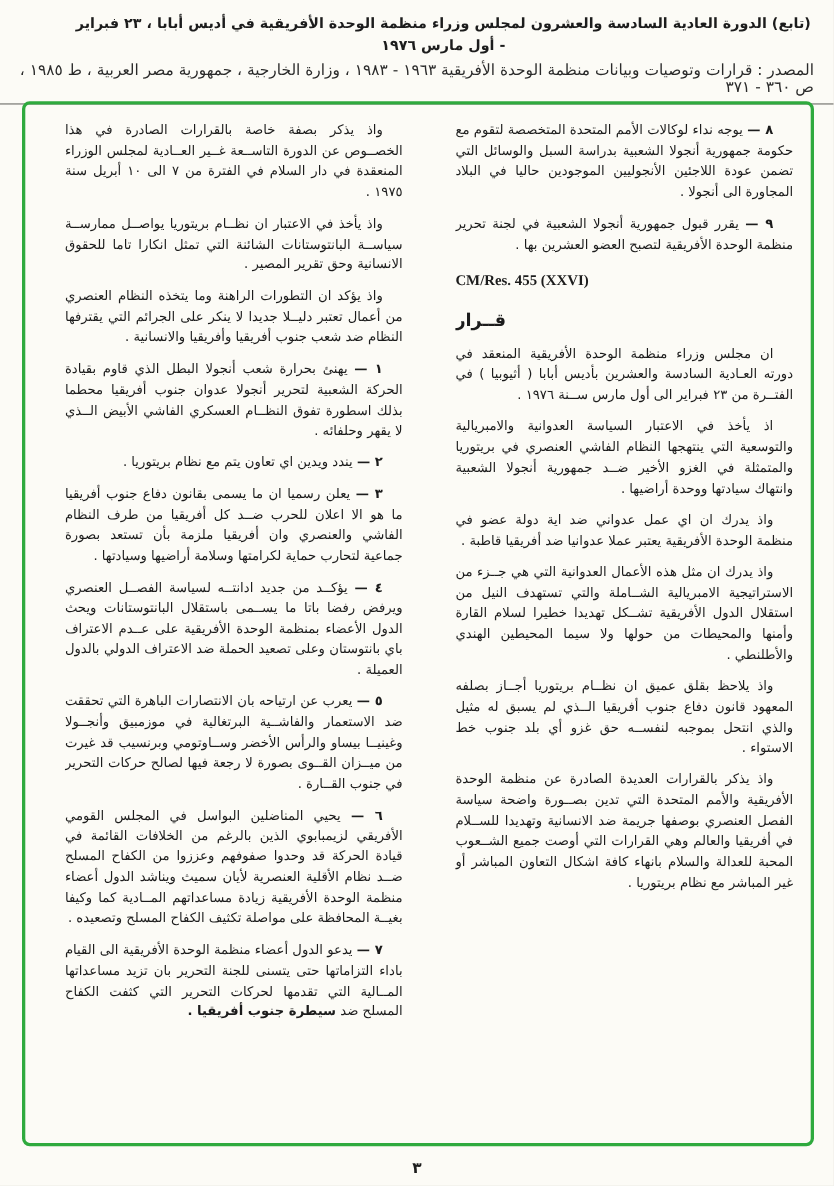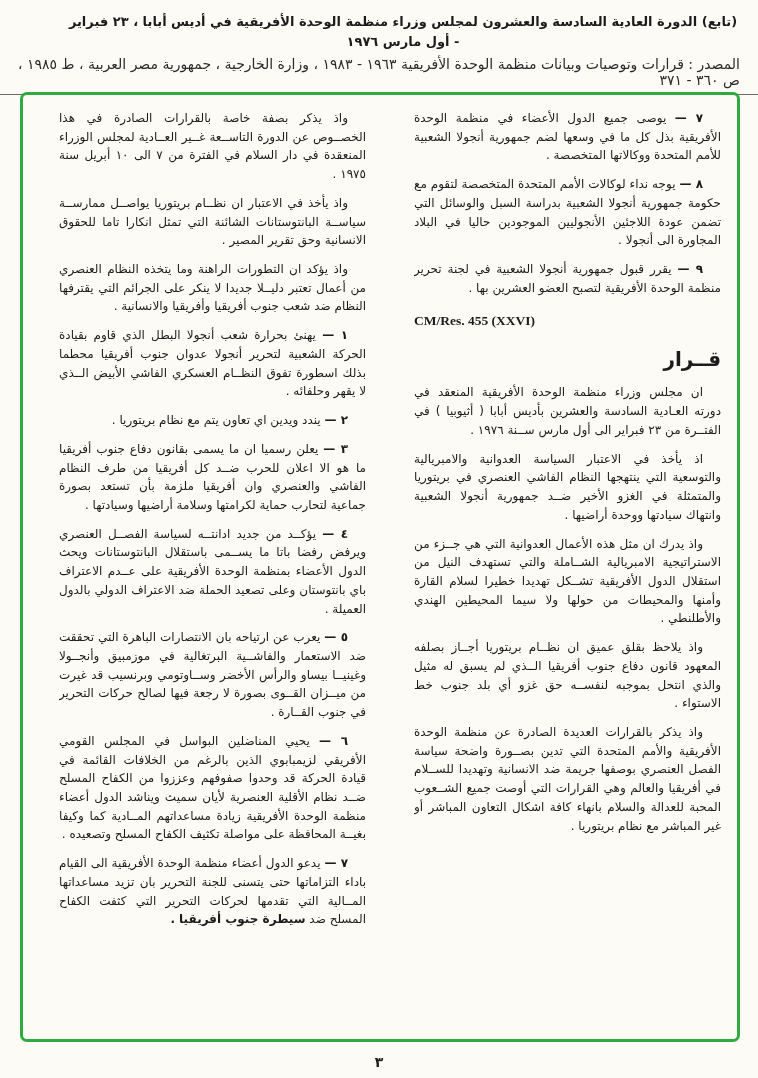--- a/index.html
+++ b/index.html
@@ -63,23 +63,23 @@
   .bold-tail{font-weight:bold;}
   .res-ref{
     direction:ltr;
     text-align:left;
     font-weight:bold;
     font-size:13.5px;
     margin:16px 0 18px 0;
     font-family:"Liberation Serif","DejaVu Serif",serif;
   }
   .res-title{
-    text-align:right;
+    text-align:left;
     font-weight:bold;
-    font-size:20px;
+    font-size:16px;
     margin:6px 0 12px 0;
   }
   .res-subtitle{
     text-align:center;
     font-weight:bold;
     font-size:13px;
     margin:0 0 14px 0;
   }
   .page-number{
     position:absolute;
@@ -97,37 +97,34 @@
   <header class="doc-header">
     <div class="title">(تابع) الدورة العادية السادسة والعشرون لمجلس وزراء منظمة الوحدة الأفريقية في أديس أبابا ، ٢٣ فبراير - أول مارس ١٩٧٦</div>
     <div class="source">المصدر : قرارات وتوصيات وبيانات منظمة الوحدة الأفريقية ١٩٦٣ - ١٩٨٣ ، وزارة الخارجية ، جمهورية مصر العربية ، ط ١٩٨٥ ، ص ٣٦٠ - ٣٧١</div>
   </header>
 
   <div class="green-box">
     <div class="cols">
 
       <div class="col">
         <p>
-          <span class="num">٧ —</span>
-          <span>يوصى جميع الدول الأعضاء في منظمة الوحدة الأفريقية بذل كل ما في وسعها لضم جمهورية أنجولا الشعبية للأمم المتحدة ووكالاتها المتخصصة .</span>
-        </p>
-        <p>
           <span class="num">٨ —</span>
           <span>يوجه نداء لوكالات الأمم المتحدة المتخصصة لتقوم مع حكومة جمهورية أنجولا الشعبية بدراسة السبل والوسائل التي تضمن عودة اللاجئين الأنجوليين الموجودين حاليا في البلاد المجاورة الى أنجولا .</span>
         </p>
         <p>
           <span class="num">٩ —</span>
           <span>يقرر قبول جمهورية أنجولا الشعبية في لجنة تحرير منظمة الوحدة الأفريقية لتصبح العضو العشرين بها .</span>
         </p>
 
         <div class="res-ref">CM/Res. 455 (XXVI)</div>
         <div class="res-title">قــرار</div>
 
         <p>ان مجلس وزراء منظمة الوحدة الأفريقية المنعقد في دورته العـادية السادسة والعشرين بأديس أبابا ( أثيوبيا ) في الفتــرة من ٢٣ فبراير الى أول مارس ســنة ١٩٧٦ .</p>
         <p>اذ يأخذ في الاعتبار السياسة العدوانية والامبريالية والتوسعية التي ينتهجها النظام الفاشي العنصري في بريتوريا والمتمثلة في الغزو الأخير ضــد جمهورية أنجولا الشعبية وانتهاك سيادتها ووحدة أراضيها .</p>
+        <p>واذ يدرك ان اي عمل عدواني ضد اية دولة عضو في منظمة الوحدة الأفريقية يعتبر عملا عدوانيا ضد أفريقيا قاطبة .</p>
         <p>واذ يدرك ان مثل هذه الأعمال العدوانية التي هي جــزء من الاستراتيجية الامبريالية الشــاملة والتي تستهدف النيل من استقلال الدول الأفريقية تشــكل تهديدا خطيرا لسلام القارة وأمنها والمحيطات من حولها ولا سيما المحيطين الهندي والأطلنطي .</p>
         <p>واذ يلاحظ بقلق عميق ان نظــام بريتوريا أجــاز بصلفه المعهود قانون دفاع جنوب أفريقيا الــذي لم يسبق له مثيل والذي انتحل بموجبه لنفســه حق غزو أي بلد جنوب خط الاستواء .</p>
         <p>واذ يذكر بالقرارات العديدة الصادرة عن منظمة الوحدة الأفريقية والأمم المتحدة التي تدين بصــورة واضحة سياسة الفصل العنصري بوصفها جريمة ضد الانسانية وتهديدا للســلام في أفريقيا والعالم وهي القرارات التي أوصت جميع الشــعوب المحبة للعدالة والسلام بانهاء كافة اشكال التعاون المباشر أو غير المباشر مع نظام بريتوريا .</p>
       </div>
 
       <div class="col">
         <p>واذ يذكر بصفة خاصة بالقرارات الصادرة في هذا الخصــوص عن الدورة التاســعة غــير العــادية لمجلس الوزراء المنعقدة في دار السلام في الفترة من ٧ الى ١٠ أبريل سنة ١٩٧٥ .</p>
         <p>واذ يأخذ في الاعتبار ان نظــام بريتوريا يواصــل ممارســة سياســة البانتوستانات الشائنة التي تمثل انكارا تاما للحقوق الانسانية وحق تقرير المصير .</p>
         <p>واذ يؤكد ان التطورات الراهنة وما يتخذه النظام العنصري من أعمال تعتبر دليــلا جديدا لا ينكر على الجرائم التي يقترفها النظام ضد شعب جنوب أفريقيا وأفريقيا والانسانية .</p>
 

